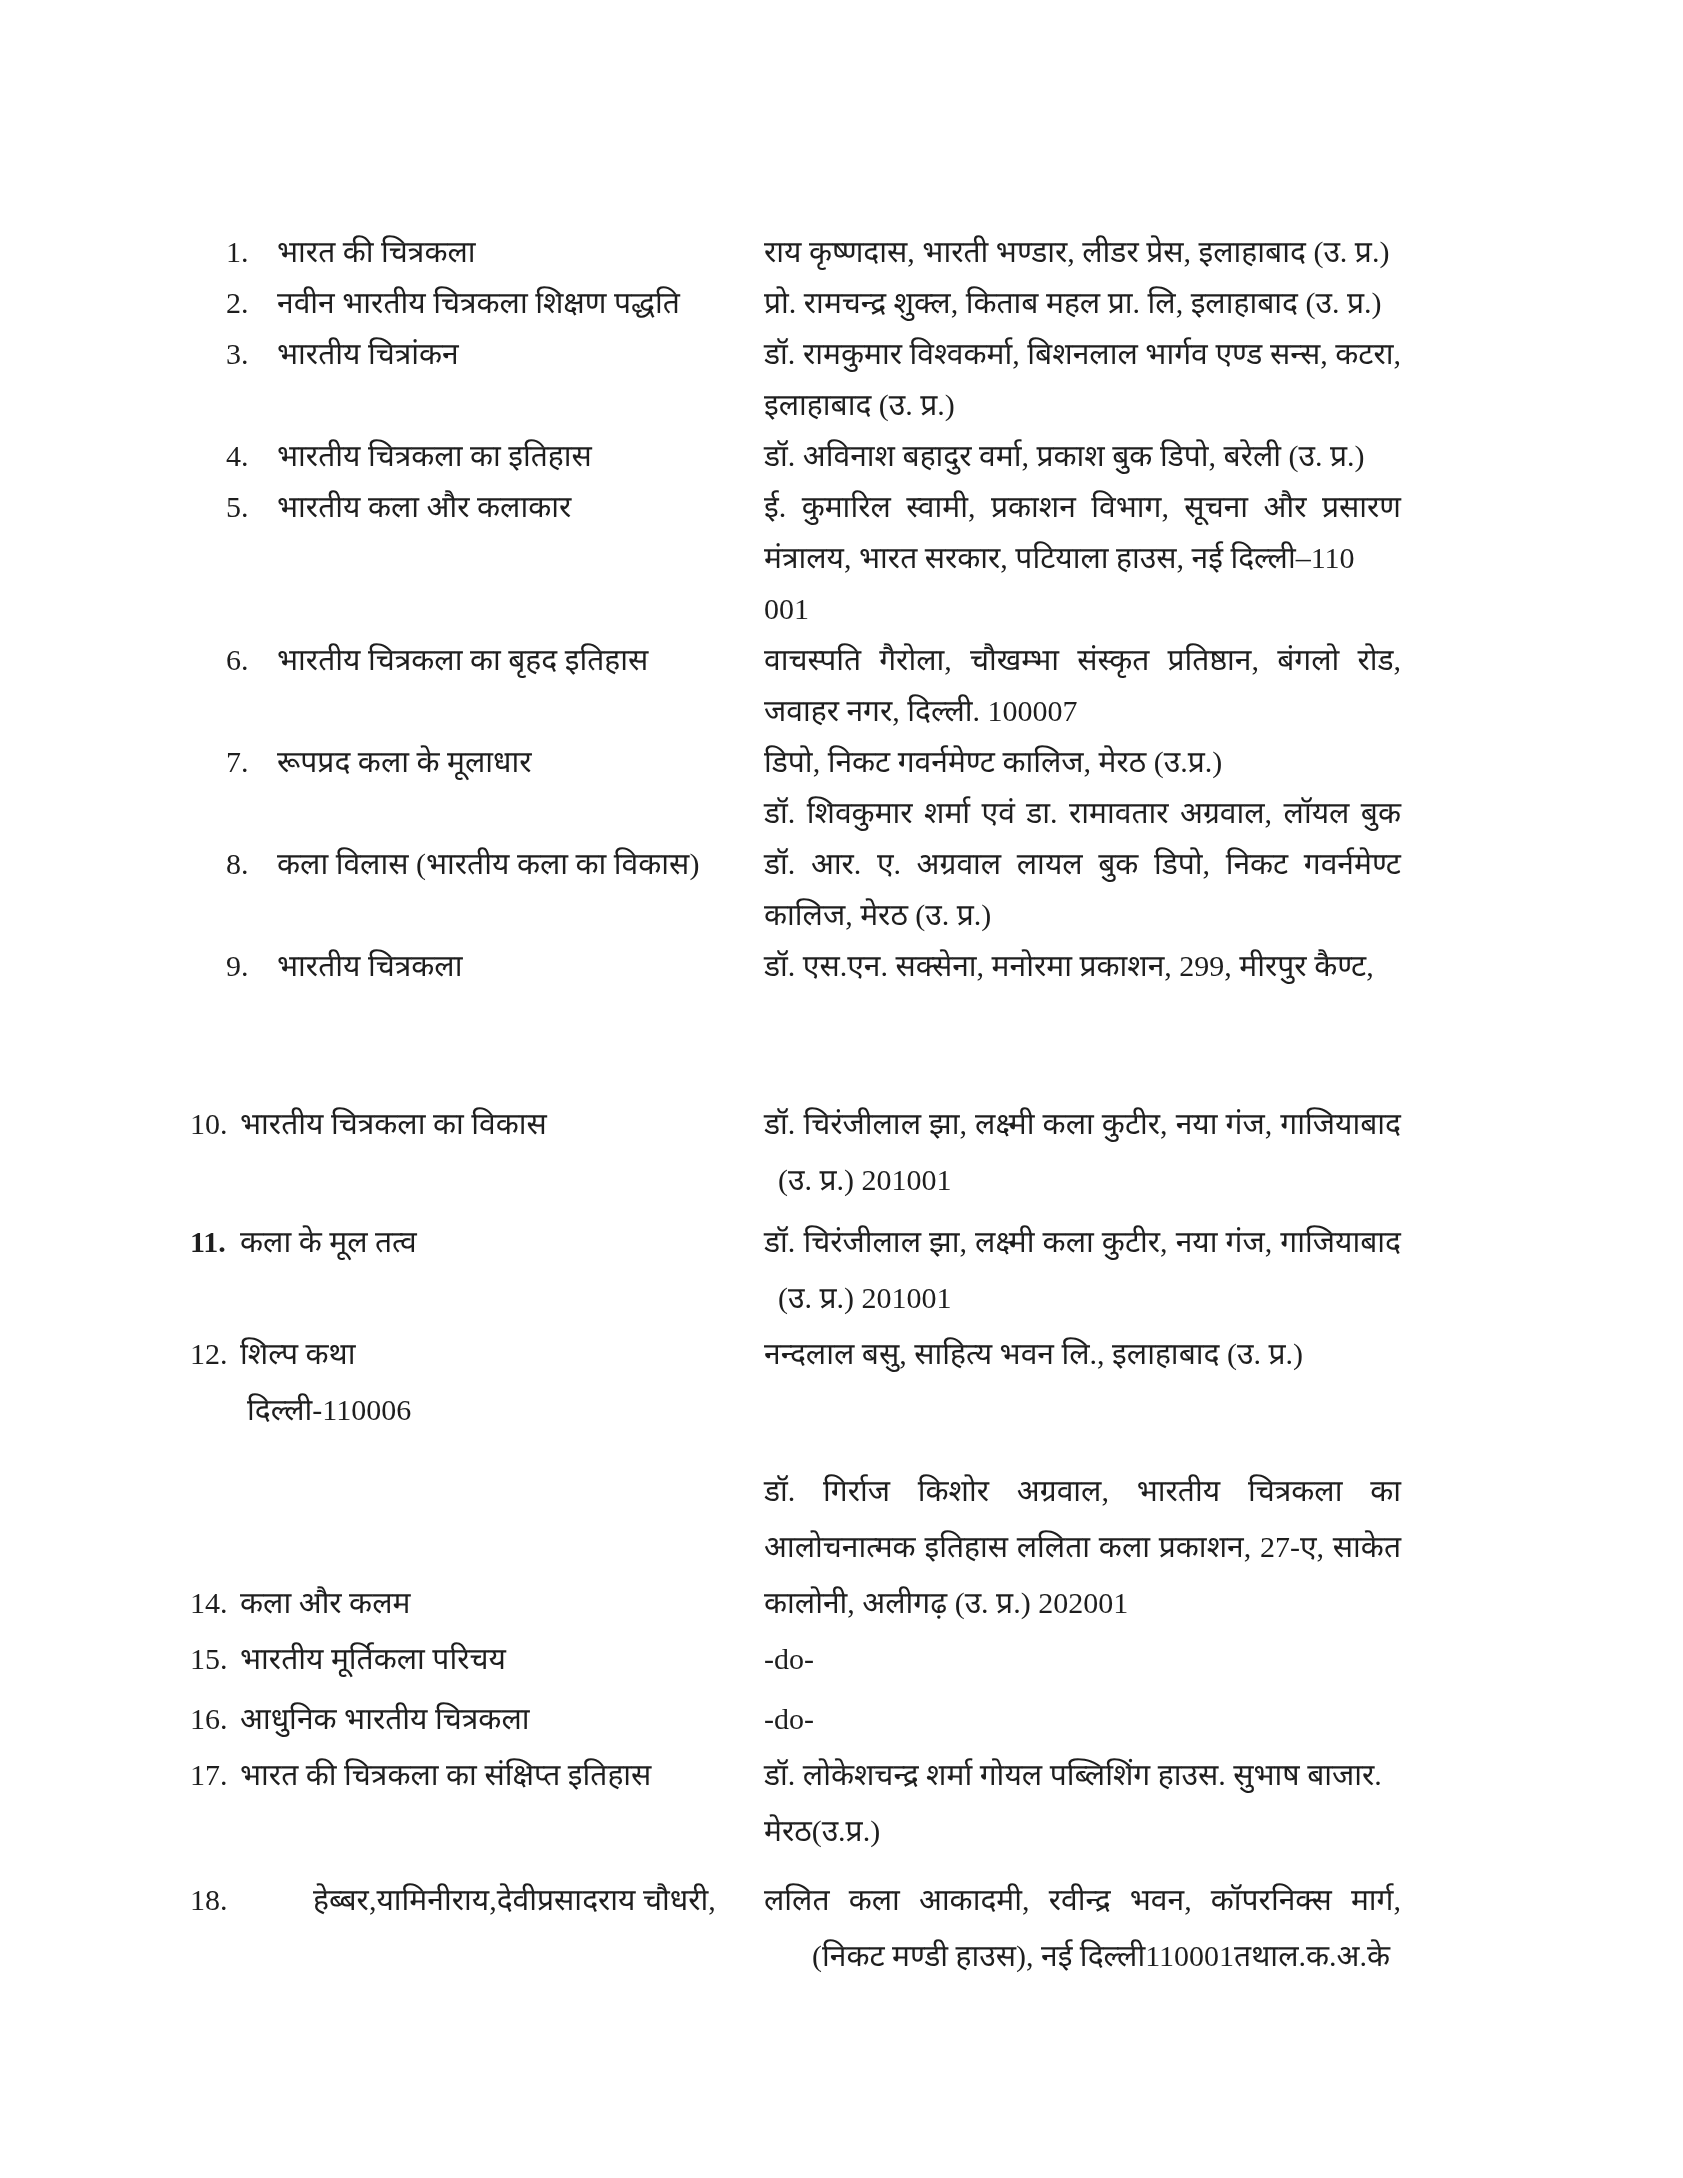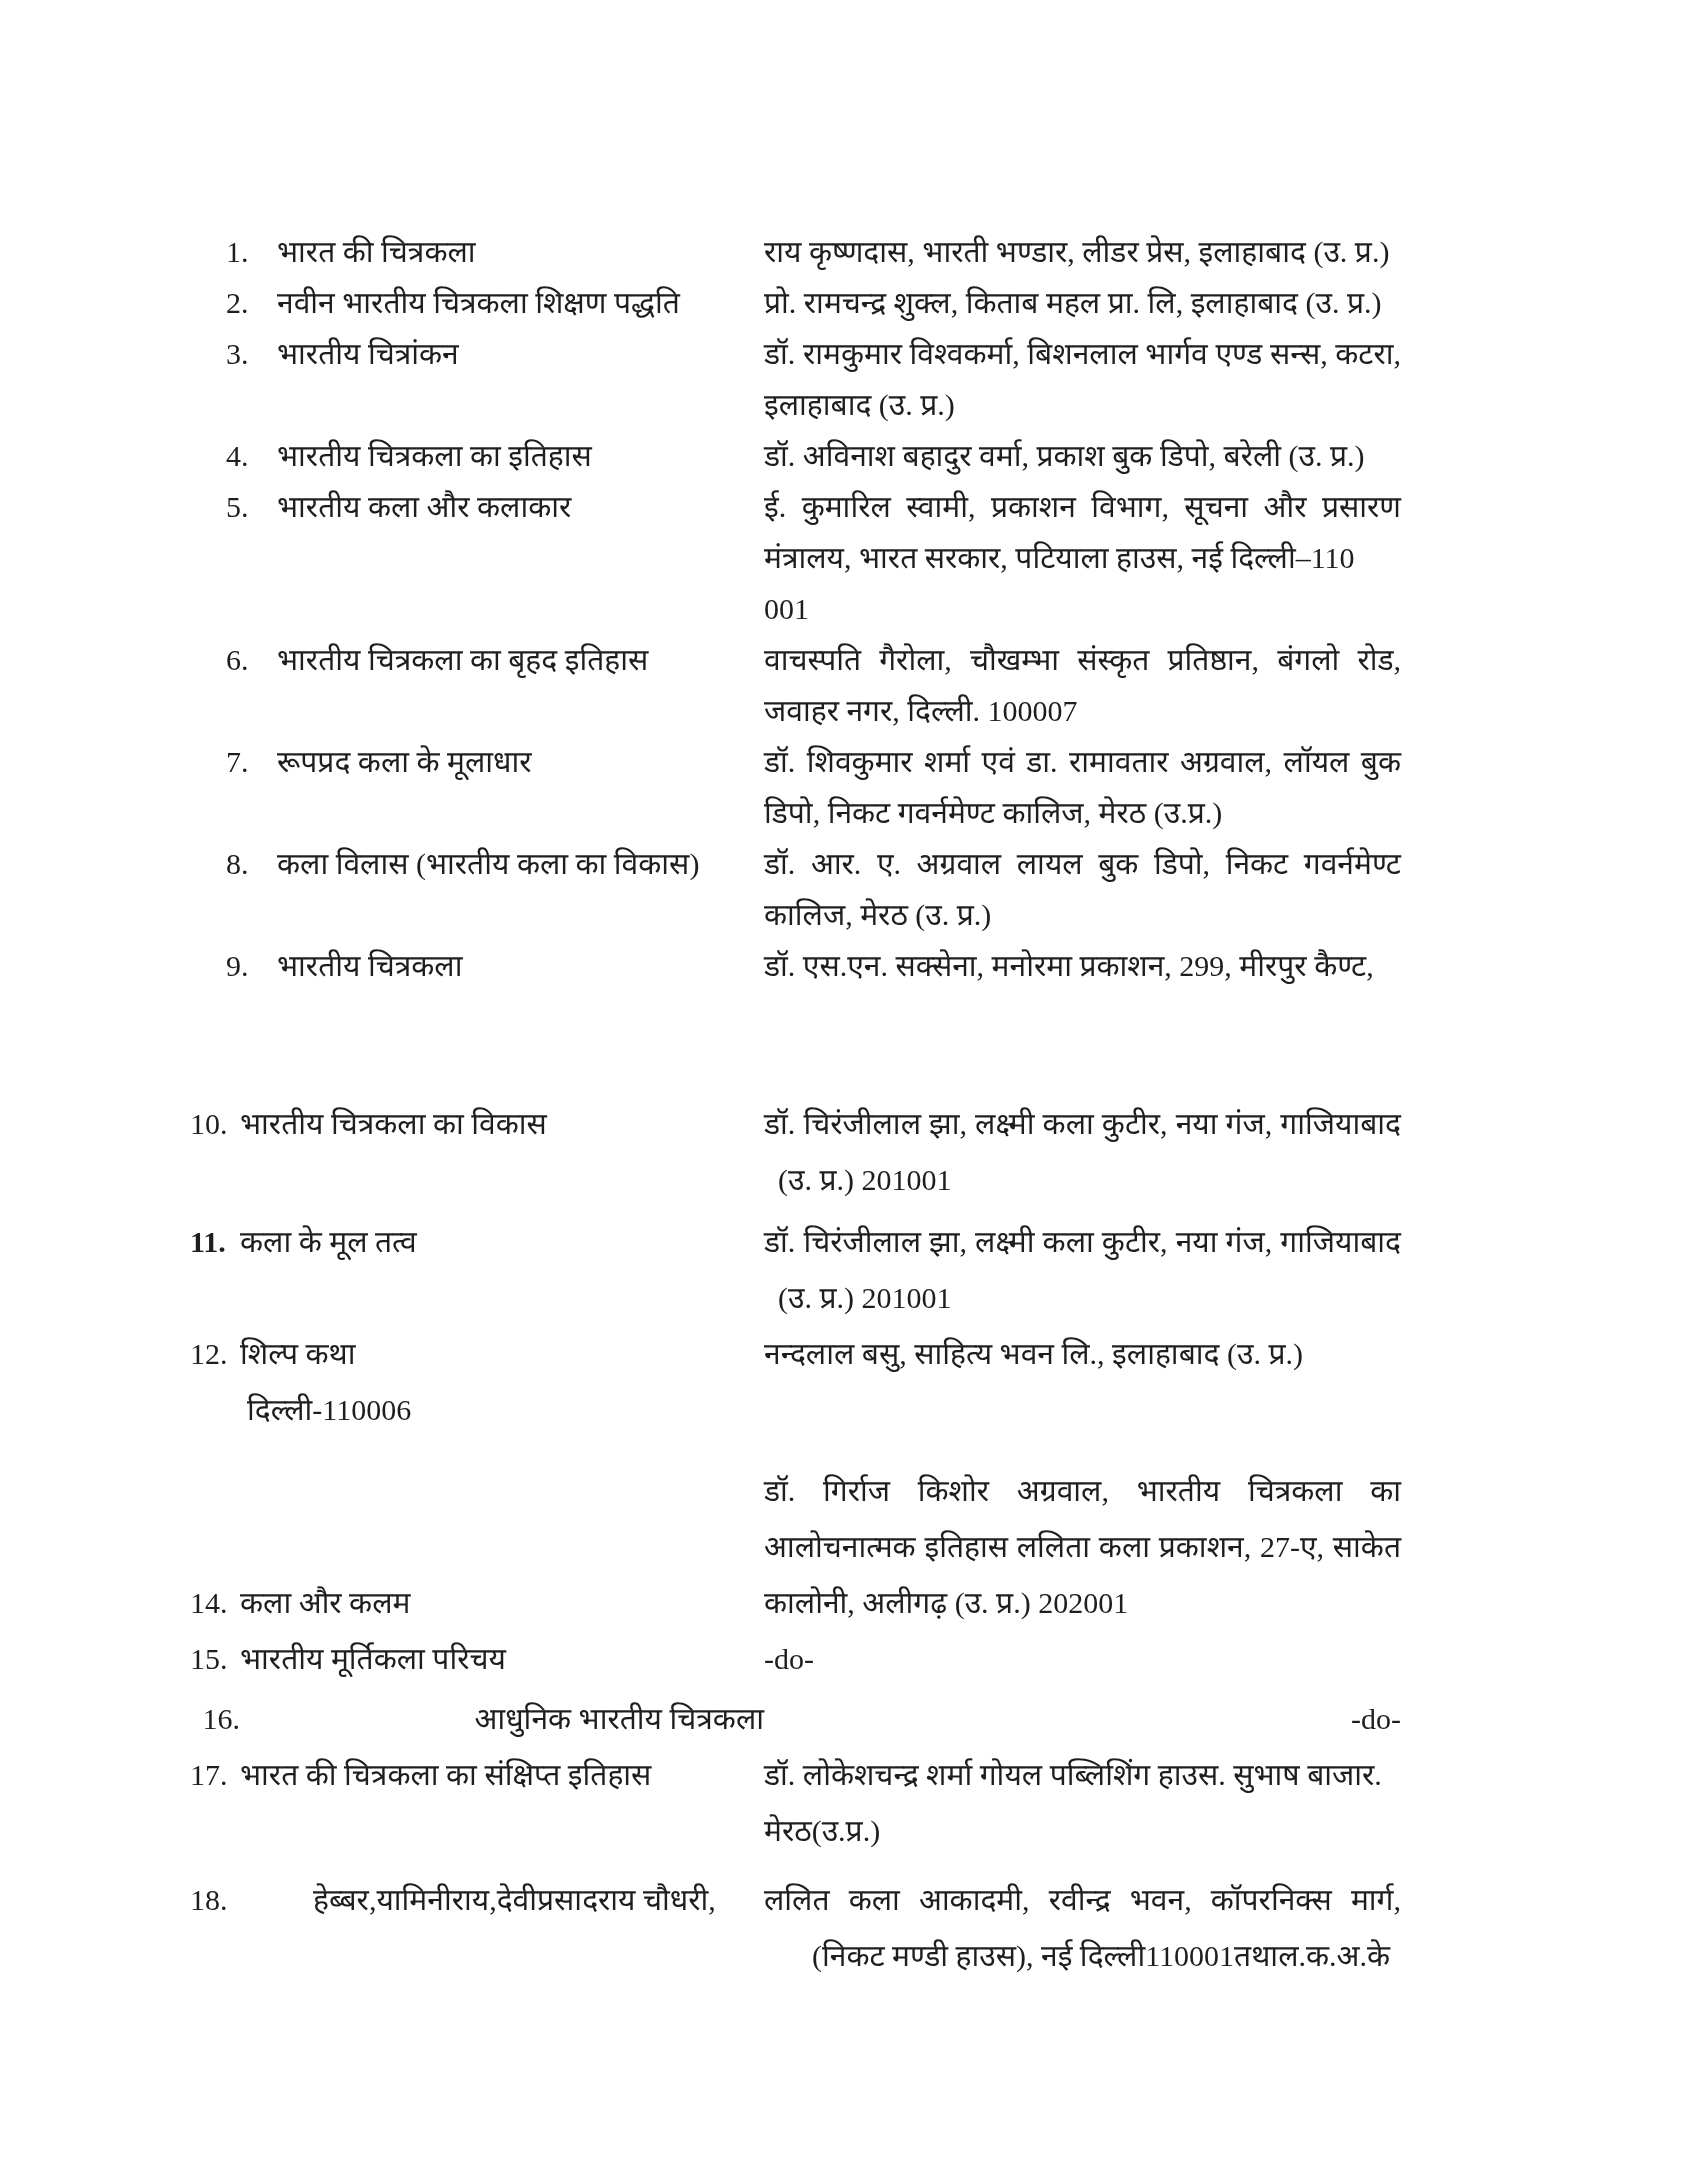--- a/index.html
+++ b/index.html
@@ -103,22 +103,22 @@
         </div>
       </div>
       <div class="item sec1">
         <div class="left">
           <span class="num line">7.</span>
           <div class="title">
             <div class="line">रूपप्रद कला के मूलाधार</div>
           </div>
         </div>
         <div class="right">
+          <div class="line"><span class="">डिपो, निकट गवर्नमेण्ट कालिज, मेरठ (उ.प्र.)</span></div>
           <div class="line j"><span class="">डॉ. शिवकुमार शर्मा एवं डा. रामावतार अग्रवाल, लॉयल बुक</span></div>
-          <div class="line"><span class="">डिपो, निकट गवर्नमेण्ट कालिज, मेरठ (उ.प्र.)</span></div>
         </div>
       </div>
       <div class="item sec1">
         <div class="left">
           <span class="num line">8.</span>
           <div class="title">
             <div class="line">कला विलास (भारतीय कला का विकास)</div>
           </div>
         </div>
         <div class="right">
@@ -194,21 +194,21 @@
         <div class="left">
           <span class="num line">15.</span>
           <div class="title">
             <div class="line">भारतीय मूर्तिकला परिचय</div>
           </div>
         </div>
         <div class="right">
           <div class="line"><span class="">-do-</span></div>
         </div>
       </div>
-      <div class="item sec2" style="margin-top: 4px; text-align: right;">
+      <div class="item sec2" style="margin-top: 4px;">
         <div class="left">
           <span class="num line">16.</span>
           <div class="title">
             <div class="line">आधुनिक भारतीय चित्रकला</div>
           </div>
         </div>
         <div class="right">
           <div class="line"><span class="">-do-</span></div>
         </div>
       </div>

